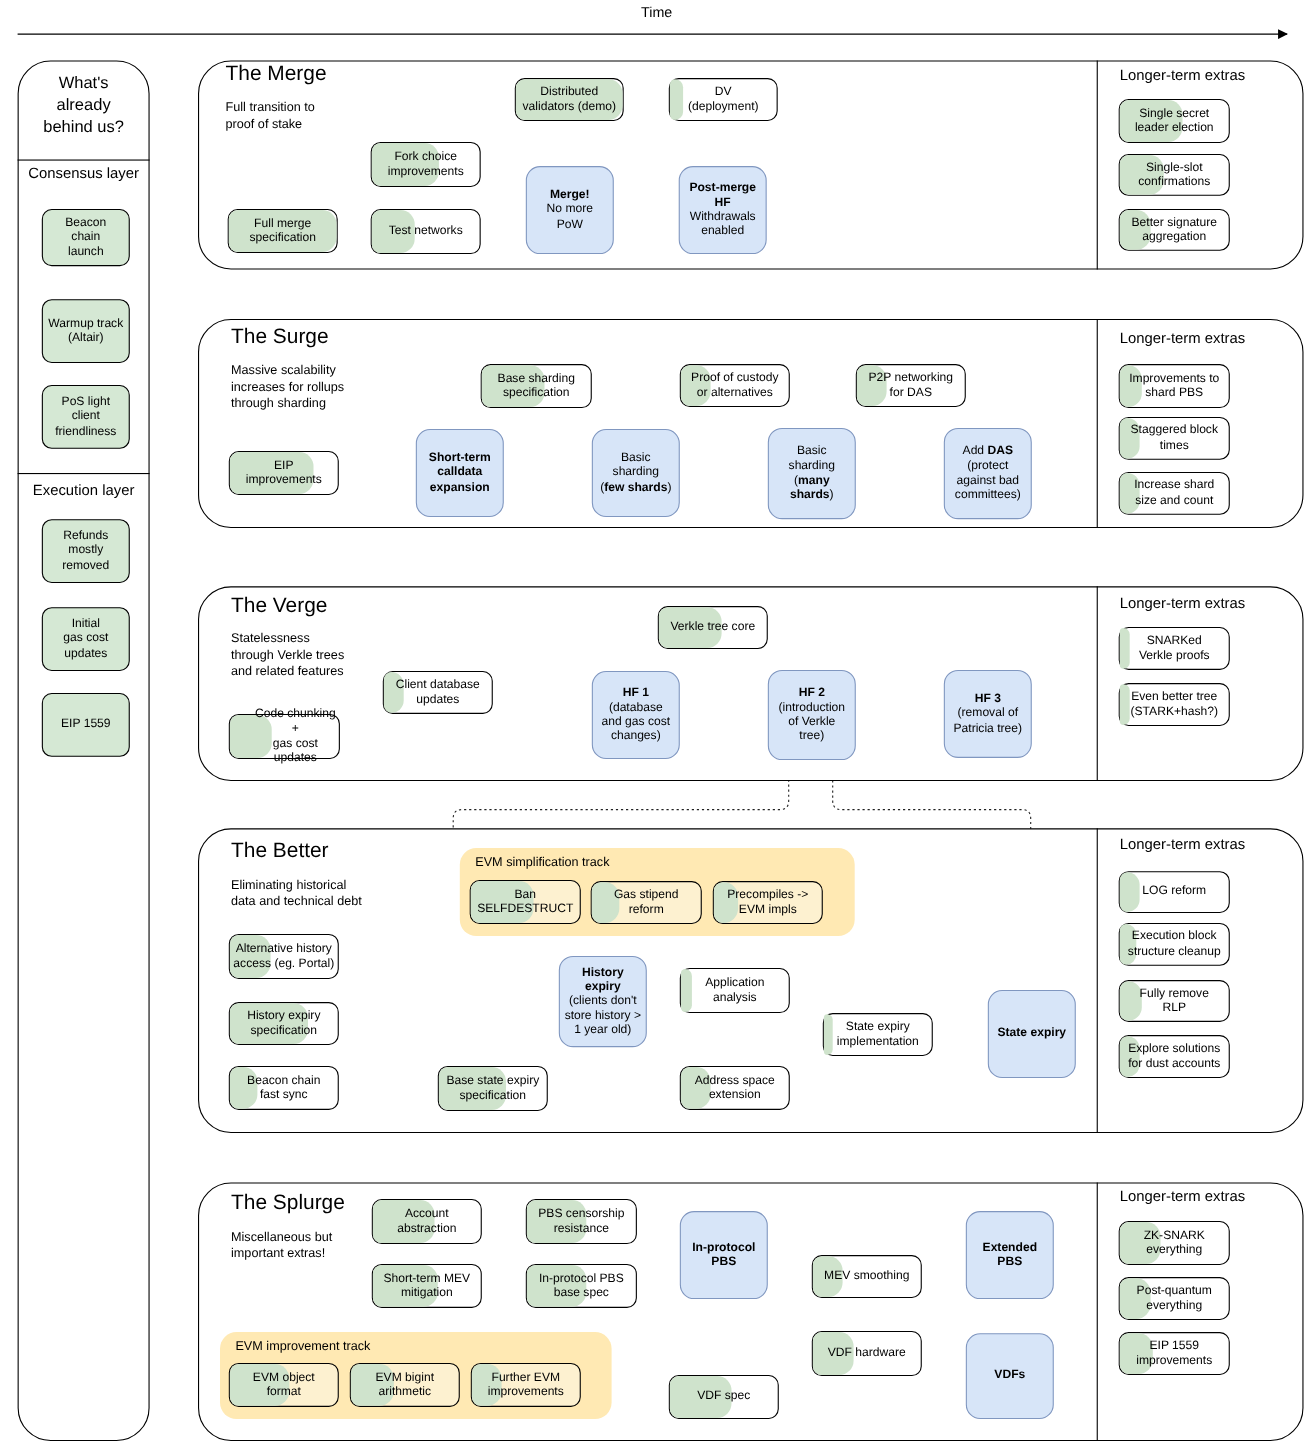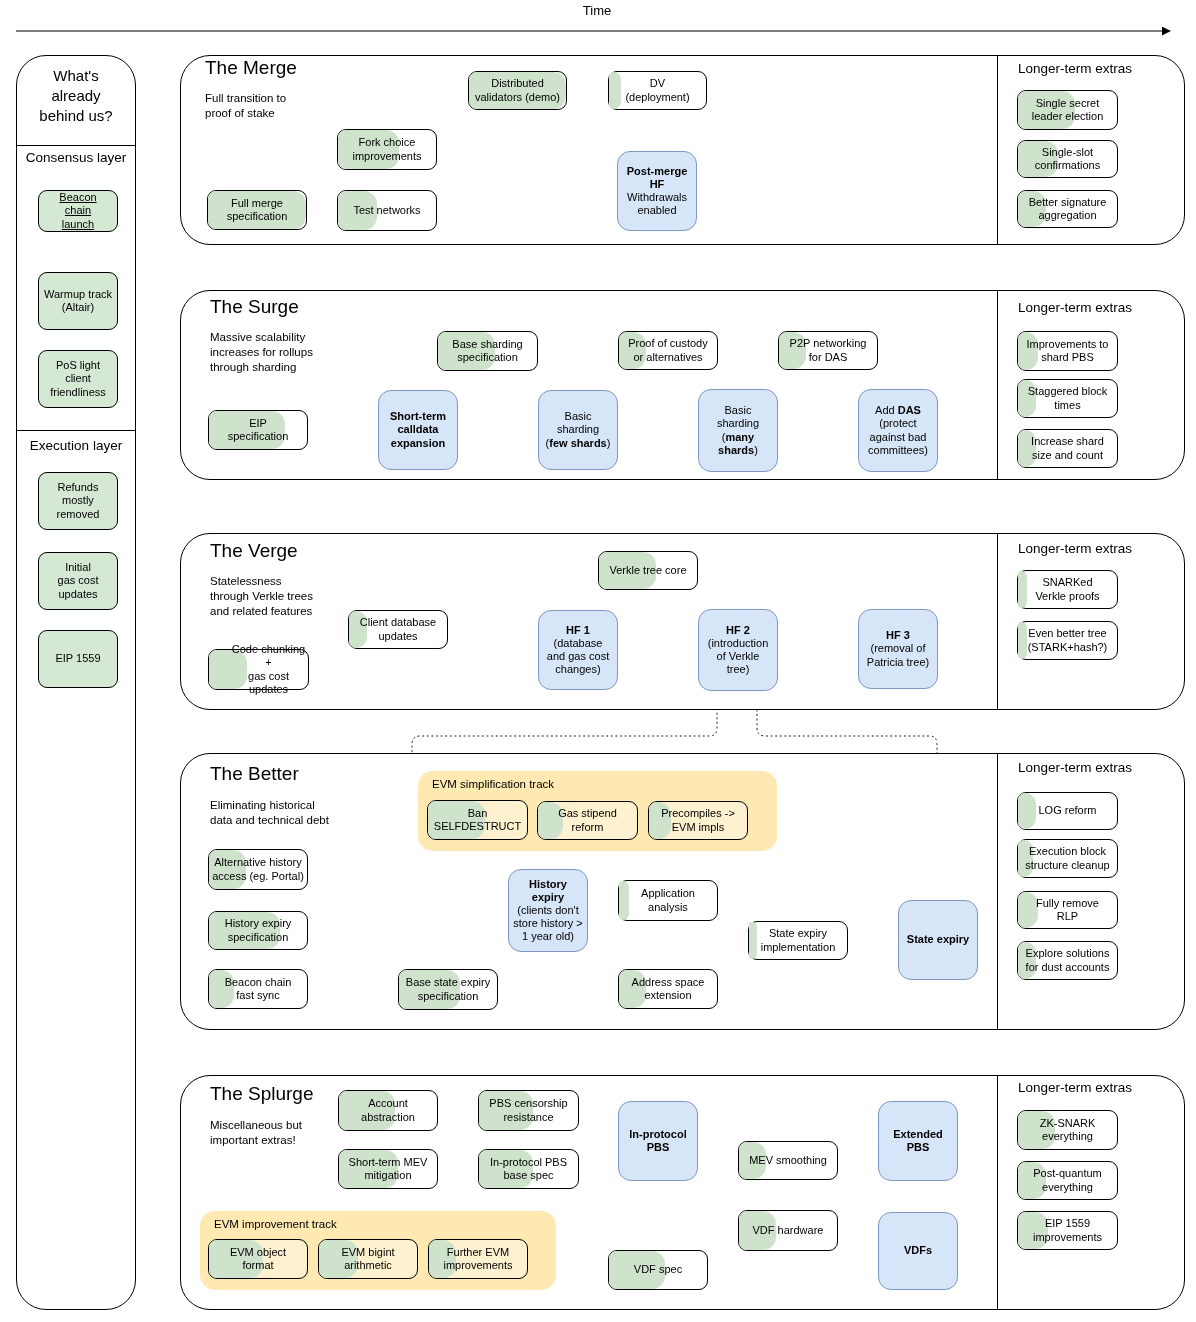--- a/index.html
+++ b/index.html
@@ -75,21 +75,21 @@
       <path d="M412,812 L412,744 Q412,736 420,736 L709,736 Q717,736 717,728 L717,692" class="edge dotted" marker-end="url(#arr)"></path>
       <path d="M757,691 L757,728 Q757,736 765,736 L929,736 Q937,736 937,744 L937,899" class="edge dotted" marker-end="url(#arr)"></path>
     </svg>
 <div class="abs section" style="left: 16px; top: 55px; width: 120px; height: 1255px;"></div>
     <div class="abs sb-title" style="left: 22px; top: 66px; width: 108px;">What's
 already
 behind us?</div>
     <div class="abs hline" style="left: 16px; top: 145px; width: 120px;"></div>
     <div class="abs hline" style="left: 16px; top: 430px; width: 120px;"></div>
     <div class="abs layer-label" style="left: 16px; top: 150px; width: 120px;">Consensus layer</div>
-    <div class="abs node done" style="left: 38px; top: 190px; width: 80px; height: 42px; text-decoration: underline;">
+    <div class="abs node done" style="left: 38px; top: 190px; width: 80px; height: 52px;">
       <div class="lbl">Beacon
 chain
 launch</div>
     </div>
     <div class="abs node done" style="left: 38px; top: 272px; width: 80px; height: 58px;">
       <div class="lbl">Warmup track
 (Altair)</div>
     </div>
     <div class="abs node done" style="left: 38px; top: 350px; width: 80px; height: 58px;">
       <div class="lbl">PoS light
@@ -132,20 +132,23 @@
 improvements</div>
     </div>
     <div class="abs node " style="left: 207px; top: 190px; width: 100px; height: 40px;">
       <div class="pfill" style="width: 100%;"></div>
       <div class="lbl">Full merge
 specification</div>
     </div>
     <div class="abs node " style="left: 337px; top: 190px; width: 100px; height: 41px;">
       <div class="pfill" style="width: 40%;"></div>
       <div class="lbl">Test networks</div>
+    </div>
+    <div class="abs node milestone" style="left: 478px; top: 151px; width: 80px; height: 80px;">
+      <div class="lbl"><b>Merge!</b><br>No more<br>PoW</div>
     </div>
     <div class="abs node milestone" style="left: 617px; top: 151px; width: 80px; height: 80px;">
       <div class="lbl"><b>Post-merge<br>HF</b><br>Withdrawals<br>enabled</div>
     </div>
     <div class="abs node " style="left: 1017px; top: 90px; width: 101px; height: 40px;">
       <div class="pfill" style="width: 58%;"></div>
       <div class="lbl">Single secret
 leader election</div>
     </div>
     <div class="abs node " style="left: 1017px; top: 140px; width: 101px; height: 38px;">
@@ -176,21 +179,21 @@
 or alternatives</div>
     </div>
     <div class="abs node " style="left: 778px; top: 331px; width: 100px; height: 39px;">
       <div class="pfill" style="width: 28%;"></div>
       <div class="lbl">P2P networking
 for DAS</div>
     </div>
     <div class="abs node " style="left: 208px; top: 410px; width: 100px; height: 40px;">
       <div class="pfill" style="width: 78%;"></div>
       <div class="lbl">EIP
-specification</div>
+improvements</div>
     </div>
     <div class="abs node milestone" style="left: 378px; top: 390px; width: 80px; height: 80px;">
       <div class="lbl"><b>Short-term<br>calldata<br>expansion</b></div>
     </div>
     <div class="abs node milestone" style="left: 538px; top: 390px; width: 80px; height: 80px;">
       <div class="lbl">Basic<br>sharding<br>(<b>few shards</b>)</div>
     </div>
     <div class="abs node milestone" style="left: 698px; top: 389px; width: 80px; height: 83px;">
       <div class="lbl">Basic<br>sharding<br>(<b>many<br>shards</b>)</div>
     </div>

